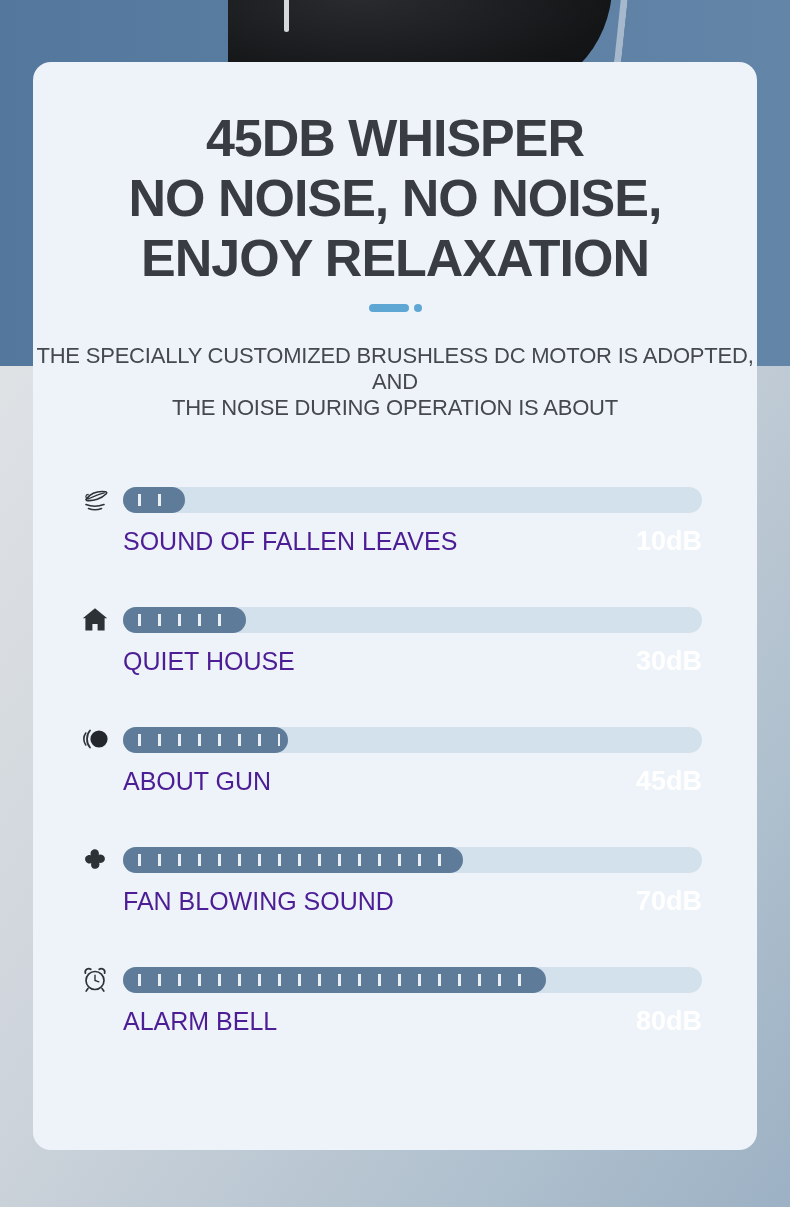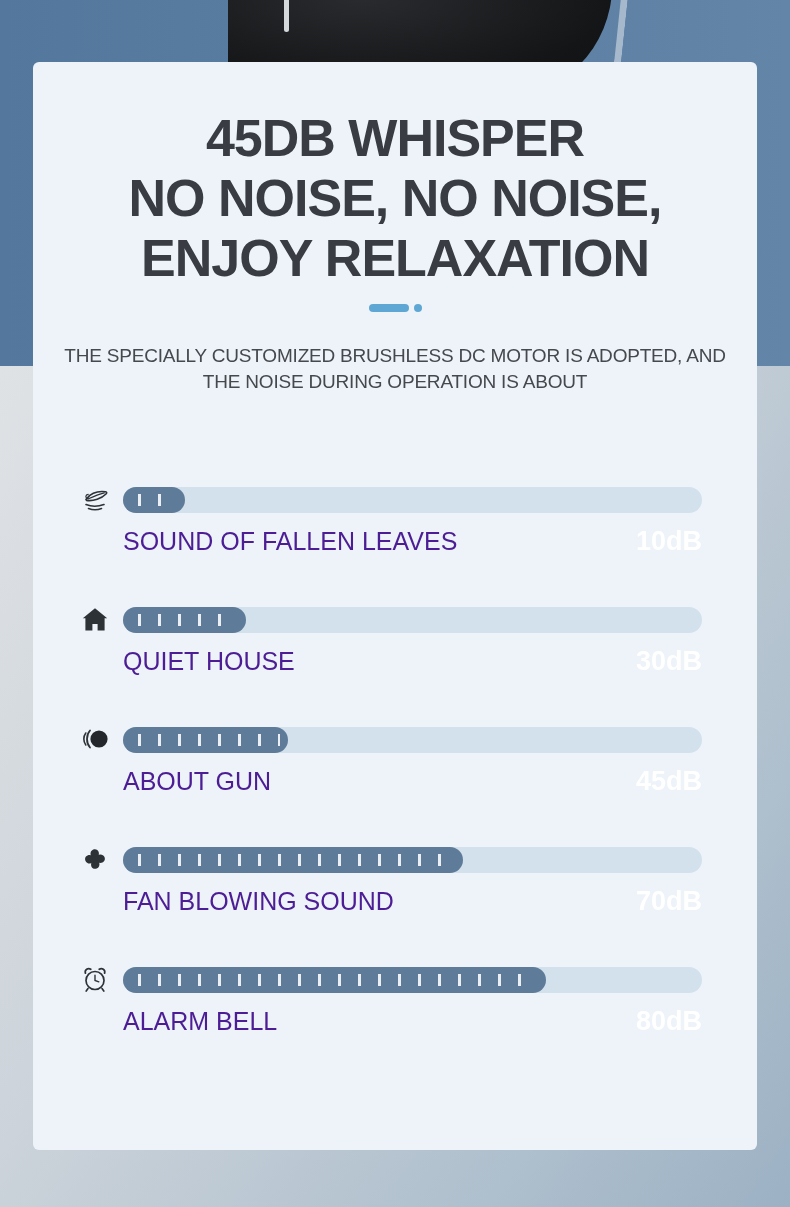--- a/index.html
+++ b/index.html
@@ -17,31 +17,31 @@
            background:radial-gradient(120% 140% at 35% 10%,#2a2b2e 0%,#141517 55%,#0c0d0f 100%);
            border-radius:0 0 120px 20px;}
   .product-slot{position:absolute;left:56px;top:4px;width:5px;height:42px;border-radius:3px;
            background:#e9edf1;opacity:.9;}
   .product-rim{position:absolute;right:-11px;top:8px;width:30px;height:100px;
            border-right:7px solid rgba(222,230,237,.55);
            border-bottom-right-radius:120px;transform:rotate(6deg);}
 
   
   .card{position:absolute;left:33px;top:62px;width:724px;height:1088px;z-index:2;
-        background:#edf3f9;border-radius:6px;}
+        background:#edf3f9;border-radius:18px;}
 
   .title{position:absolute;top:46px;left:0;right:0;text-align:center;
          font-size:52px;line-height:60px;font-weight:700;color:#393d43;letter-spacing:-1px;}
   .divider{position:absolute;top:241px;left:0;right:0;height:10px;
            display:flex;justify-content:center;align-items:center;gap:5px;}
   .divider-bar{width:40px;height:8px;border-radius:4px;background:#5ea7d4;}
   .divider-dot{width:8px;height:8px;border-radius:50%;background:#5ea7d4;}
 
   .subtitle{position:absolute;top:281px;left:0;right:0;text-align:center;
-            font-size:19px;line-height:26px;color:#45484d;letter-spacing:-.2px;}
+            font-size:22px;line-height:26px;color:#45484d;letter-spacing:-.2px;}
 
   
   .rows{position:absolute;top:425px;left:0;right:0;}
   .row{position:relative;height:120px;}
   .row-icon{position:absolute;left:48px;top:-2px;width:28px;height:28px;}
   .track{position:absolute;left:90px;top:0;width:579px;height:26px;border-radius:13px;
          background:#d2e1ec;}
   .fill{position:relative;height:26px;border-radius:13px;background:#5e7b99;overflow:hidden;}
   .ticks{position:absolute;left:15px;right:8px;top:7px;bottom:7px;
          background:repeating-linear-gradient(90deg,rgba(255,255,255,.88) 0 3px,transparent 3px 20px);}

